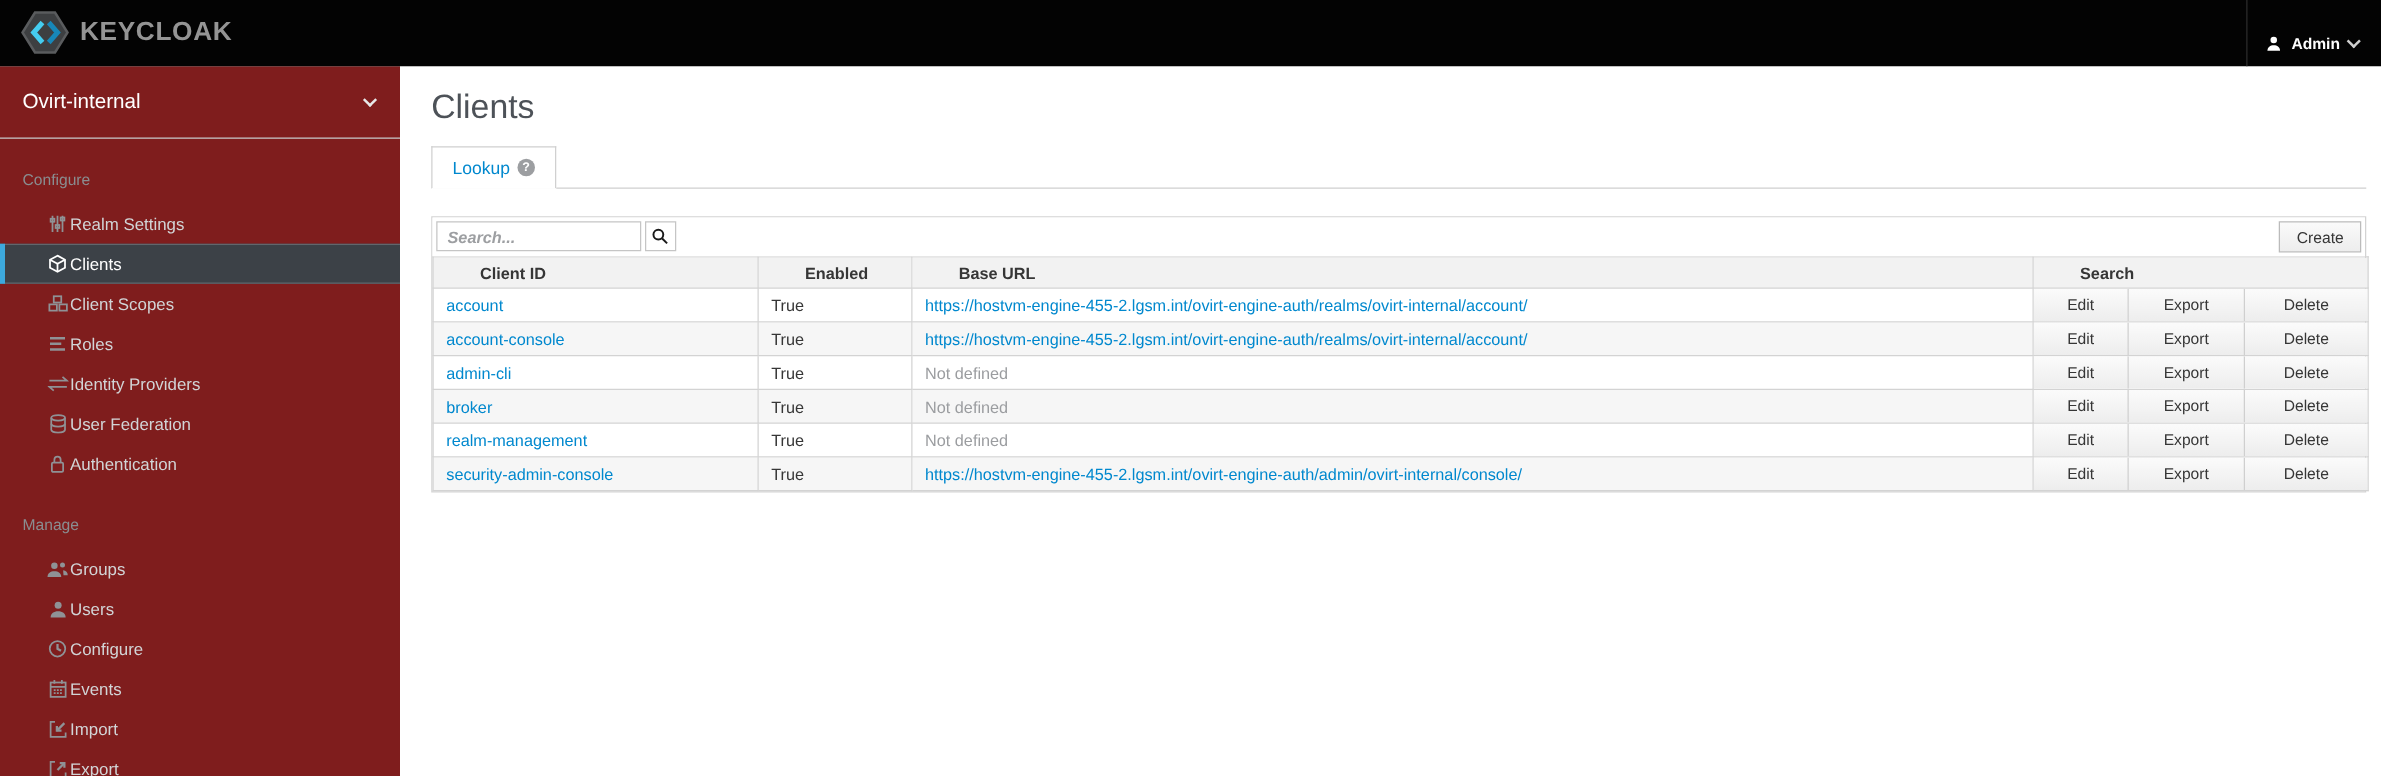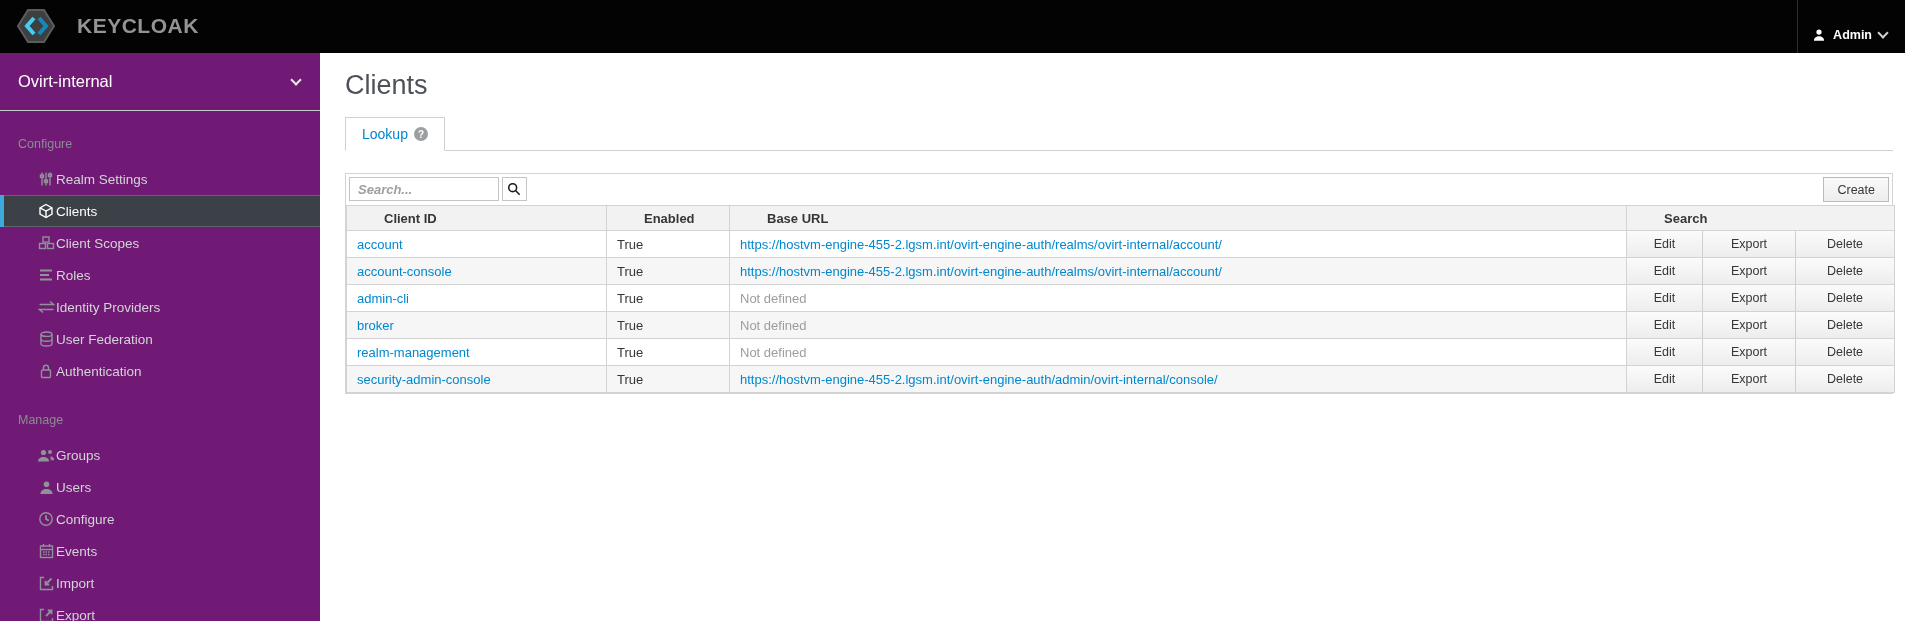--- a/index.html
+++ b/index.html
@@ -4,32 +4,32 @@
 <style>
   * { margin:0; padding:0; box-sizing:border-box; }
   html,body { width:1905px; height:621px; }
   body {
     position:relative; overflow:hidden; background:#fff;
     font-family:"Liberation Sans", sans-serif; font-size:13px; color:#363636;
   }
 
   
   .topbar { position:absolute; top:0; left:0; right:0; height:53px; background:#030303; z-index:30; }
-  .brand { position:absolute; left:16px; top:8px; display:flex; align-items:center; gap:21px; }
+  .brand { position:absolute; left:16px; top:8px; display:flex; align-items:center; gap:8px; }
   .brand-text { font-size:21px; font-weight:700; letter-spacing:.5px; color:#949494; }
   .user-menu {
     position:absolute; right:0; top:0; bottom:0; border-left:1px solid #2d2d2d;
     display:flex; align-items:center; gap:7px; padding:16px 18px 0 14px; cursor:pointer;
   }
   .user-menu .label { color:#fff; font-size:12.5px; font-weight:700; }
   .caret { width:8px; height:8px; border-right:2px solid #cfcfcf; border-bottom:2px solid #cfcfcf;
            transform:rotate(45deg); margin-top:-4px; }
 
   
-  .sidebar { position:absolute; top:53px; left:0; bottom:0; width:320px; background:#701a75; z-index:20; }
+  .sidebar { position:absolute; top:53px; left:0; bottom:0; width:320px; background:#7f1d1d; z-index:20; }
   .realm-selector {
     height:58px; border-bottom:1px solid #c9cacb; display:flex; align-items:center;
     padding:0 20px 0 18px; cursor:pointer;
   }
   .realm-selector .realm-name { color:#fff; font-size:16.5px; flex:1; }
   .realm-selector .caret { border-color:#e8e8e8; }
   .nav-section { margin-top:14px; }
   .nav-section-label { padding:12px 0 12px 18px; color:#8a8d90; font-size:12.5px; }
   .nav-item {
     position:relative; height:32px; display:flex; align-items:center; gap:1px;
@@ -58,21 +58,21 @@
   }
   .help-icon {
     width:14px; height:14px; border-radius:50%; background:#9c9ea1; color:#fff;
     font-size:10px; font-weight:700; display:inline-flex; align-items:center; justify-content:center;
     cursor:pointer;
   }
 
   .panel { margin-top:22px; border:1px solid #d3d3d3; }
   .toolbar { position:relative; height:31px; padding:3px; background:#fff; }
   .search-input {
-    width:150px; height:24px; border:1px solid #c5c5c5; padding:2px 8px;
+    width:164px; height:24px; border:1px solid #c5c5c5; padding:2px 8px;
     font-family:"Liberation Sans", sans-serif; font-size:13px; color:#363636; outline:none; vertical-align:top;
   }
   .search-input::placeholder { color:#9d9fa2; font-style:italic; font-weight:700; opacity:1; }
   .search-btn {
     width:25px; height:24px; margin-left:-1px; border:1px solid #c5c5c5; background:#fff;
     cursor:pointer; vertical-align:top; display:inline-flex; align-items:center; justify-content:center;
   }
   .create-btn {
     position:absolute; right:3px; top:3px; height:25px; padding:0 13px;
     background:linear-gradient(180deg,#fafafa,#ededed); border:1px solid #bbb;

